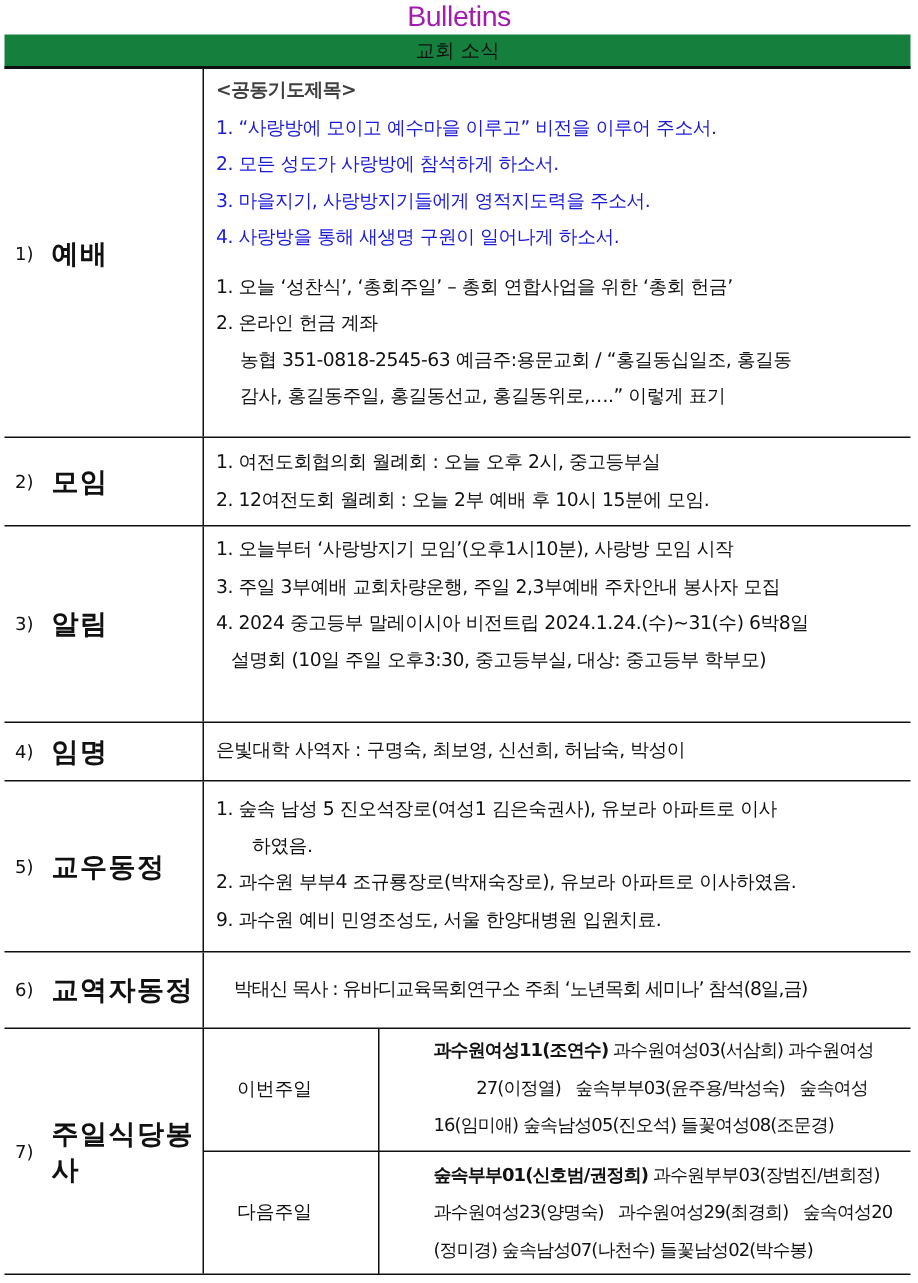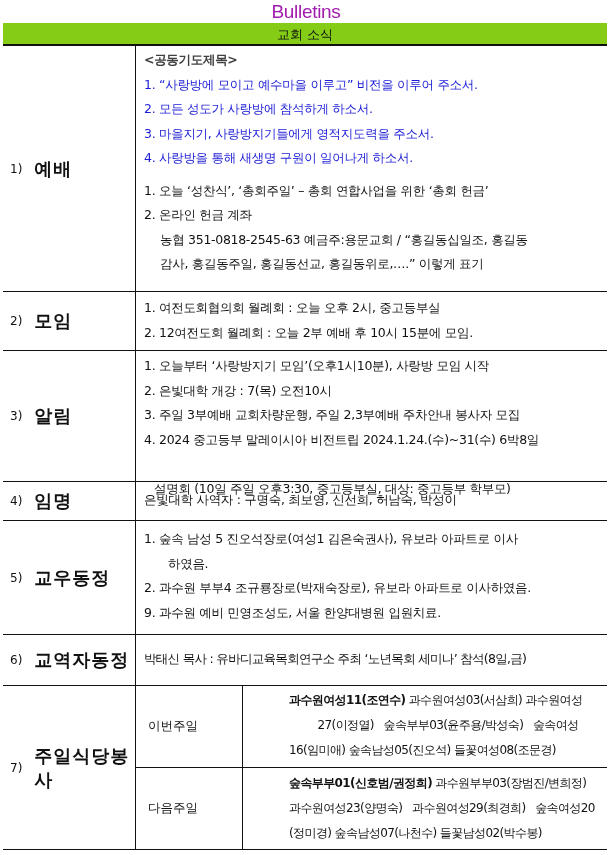--- a/index.html
+++ b/index.html
@@ -2,36 +2,36 @@
 <html><head>
 <meta charset="utf-8">
 <style>
   html, body { margin: 0; padding: 0; background: #ffffff; }
   body { width: 612px; height: 855px; position: relative; overflow: hidden;
          font-family: "DejaVu Sans", "Liberation Sans", sans-serif; color: #111; }
   .title { position: absolute; left: 0; top: 0; width: 612px; height: 23px;
            text-align: center; font-size: 19px; line-height: 24px; font-weight: 300;
            color: #a21caf; letter-spacing: -0.3px; font-family: "Liberation Sans", sans-serif; }
   .section-head { position: absolute; left: 3px; top: 23px; width: 604px; height: 23px;
-                  background: #84cc16; text-align: center; font-size: 13px; line-height: 23px;
+                  background: #15803d; text-align: center; font-size: 13px; line-height: 23px;
                   border-bottom: 2px solid #111; box-sizing: border-box; }
   .grid { position: absolute; left: 3px; top: 46px; width: 604px; }
   .row { position: absolute; left: 0; width: 604px; border-bottom: 1px solid #111; box-sizing: border-box; }
   .label { position: absolute; left: 0; top: 0; bottom: 0; width: 133px;
            border-right: 1px solid #111; box-sizing: border-box;
            display: flex; align-items: center; padding-left: 7px; font-size: 13px; }
   .label .num { margin-right: 12px; font-size: 12px; }
   .label .txt { font-weight: bold; font-size: 18px; letter-spacing: 1px; }
   .content { position: absolute; left: 133px; right: 0; top: 0; bottom: 0; padding-left: 8px; font-size: 12.5px; }
   .line { white-space: nowrap; height: 24.5px; line-height: 24.5px; letter-spacing: -0.3px; }
   .blue { color: #1b1bd6; }
   .navy { color: #404040; font-weight: bold; }
   .indent { padding-left: 16px; }
   .sub { position: absolute; left: 0; right: 0; }
-  .sub-label { position: absolute; left: 6px; top: 0; bottom: 0; width: 101px;
+  .sub-label { position: absolute; left: 16px; top: 0; bottom: 0; width: 101px;
                border-right: 1px solid #111; box-sizing: border-box;
                display: flex; align-items: center; padding-left: 6px; font-size: 12.5px; }
   .sub-content { position: absolute; left: 101px; right: 0; top: 0; bottom: 0; padding-left: 8px;
                  font-size: 12px; }
   .sub-content .line { height: 25px; line-height: 25px; letter-spacing: -0.6px; margin-left: 44px; }
   b.hl { font-weight: bold; }
 </style>
 </head>
 <body>
 
@@ -70,24 +70,23 @@
     </div>
   </div>
 
   <div class="row" style="top:305px; height:131px;">
     <div class="label">
       <span class="num">3)</span>
       <span class="txt">알림</span>
     </div>
     <div class="content" style="padding-top:3px;">
       <div class="line">1. 오늘부터 ‘사랑방지기 모임’(오후1시10분), 사랑방 모임 시작</div>
-      <div class="line">2. 은빛대학 개강 : 7(목) 오전10시</div>
       <div class="line">3. 주일 3부예배 교회차량운행, 주일 2,3부예배 주차안내 봉사자 모집</div>
       <div class="line">4. 2024 중고등부 말레이시아 비전트립 2024.1.24.(수)~31(수) 6박8일</div>
-      <div class="line indent" style="padding-left:10px;margin-top:25px;">설명회 (10일 주일 오후3:30, 중고등부실, 대상: 중고등부 학부모)</div>
+      <div class="line indent" style="padding-left:10px;">설명회 (10일 주일 오후3:30, 중고등부실, 대상: 중고등부 학부모)</div>
     </div>
   </div>
 
   <div class="row" style="top:436px; height:39px;">
     <div class="label">
       <span class="num">4)</span>
       <span class="txt">임명</span>
     </div>
     <div class="content" style="padding-top:6px;">
       <div class="line">은빛대학 사역자 : 구명숙, 최보영, 신선희, 허남숙, 박성이</div>
@@ -105,21 +104,21 @@
       <div class="line">2. 과수원 부부4 조규룡장로(박재숙장로), 유보라 아파트로 이사하였음.</div>
       <div class="line">9. 과수원 예비 민영조성도, 서울 한양대병원 입원치료.</div>
     </div>
   </div>
 
   <div class="row" style="top:589px; height:51px;">
     <div class="label">
       <span class="num">6)</span>
       <span class="txt">교역자동정</span>
     </div>
-    <div class="content" style="padding-top:12px;">
+    <div class="content" style="padding-top:12px;margin-left:12px;">
       <div class="line" style="letter-spacing:-0.7px;">박태신 목사 : 유바디교육목회연구소 주최 ‘노년목회 세미나’ 참석(8일,금)</div>
     </div>
   </div>
 
   <div class="row" style="top:640px; height:164px;">
     <div class="label">
       <span class="num">7)</span>
       <span class="txt">주일식당봉사</span>
     </div>
     <div class="content" style="padding-left:0;">

